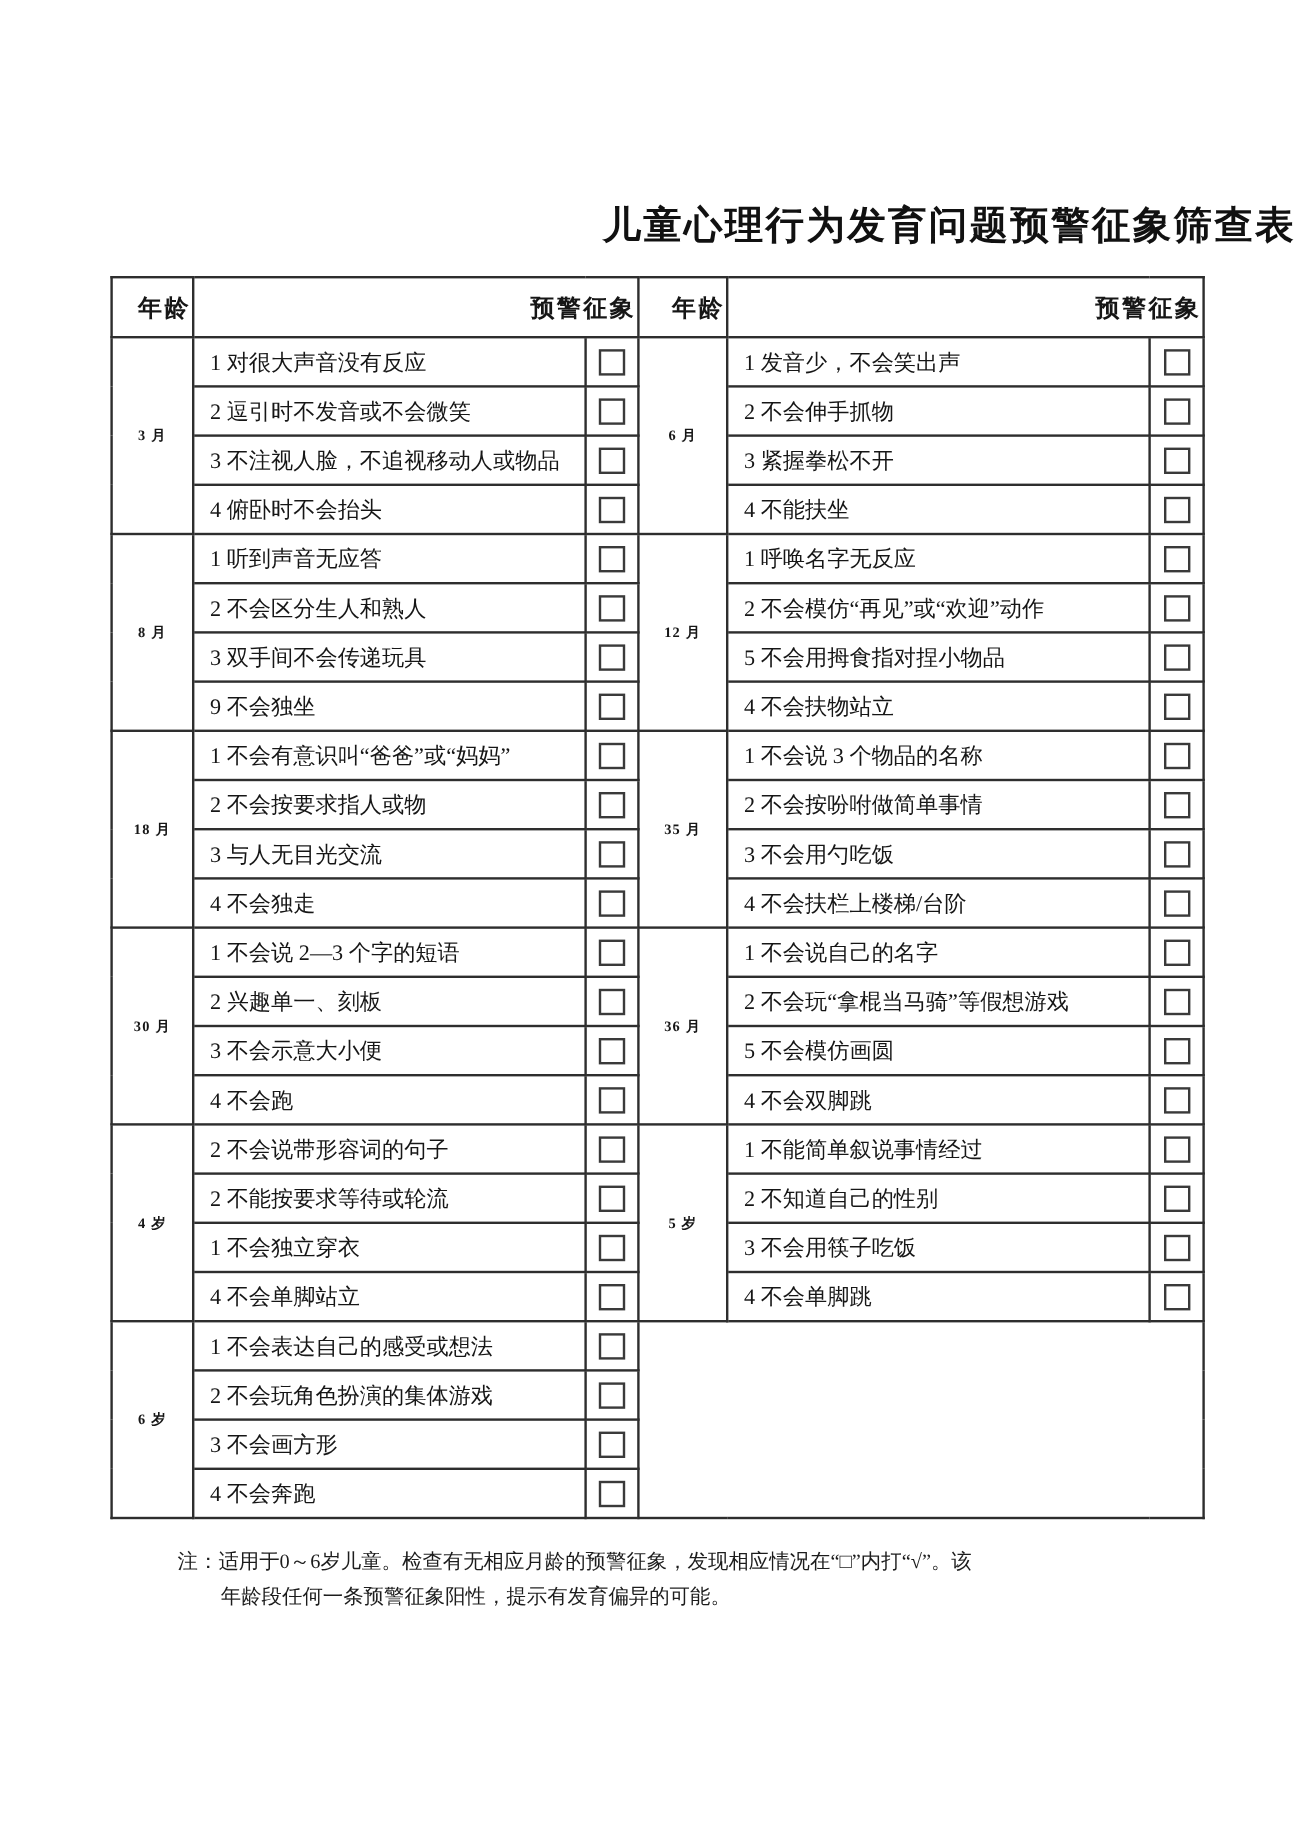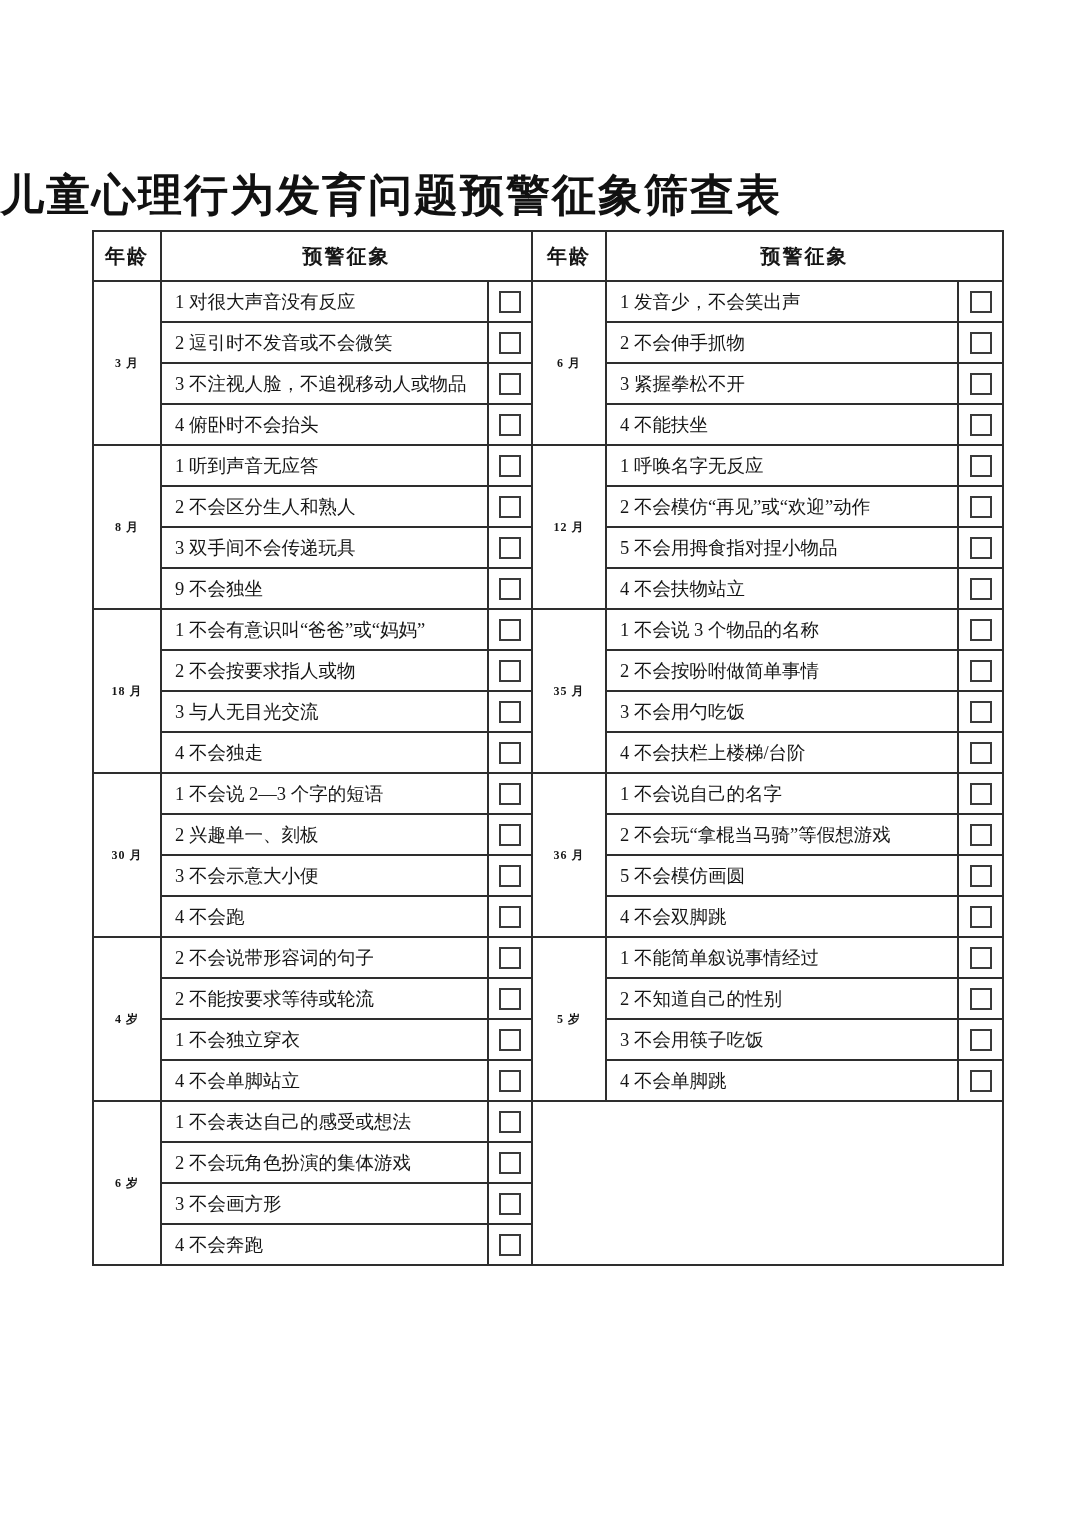--- a/index.html
+++ b/index.html
@@ -19,22 +19,22 @@
     height: 1527px;
     background: #ffffff;
     overflow: hidden;
   }
   .title {
     position: absolute;
     top: 166px;
     left: 0;
     width: 100%;
     margin: 0;
-    text-align: left;
-    font-size: 44px;
+    text-align: right;
+    font-size: 32px;
     font-weight: 700;
     letter-spacing: 2px;
     color: #111111;
   }
   table.screen-table {
     position: absolute;
     top: 230px;
     left: 92px;
     width: 910px;
     border-collapse: collapse;
@@ -44,21 +44,21 @@
   .screen-table td {
     border: 2px solid #2e2e2e;
     background: #ffffff;
     overflow: hidden;
     white-space: nowrap;
   }
   .screen-table th {
     height: 46px;
     font-size: 20px;
     font-weight: 700;
-    text-align: center;
+    text-align: right;
     letter-spacing: 2px;
     border-radius: 21px;
   }
   td.age-cell {
     text-align: center;
     vertical-align: middle;
     font-weight: 700;
     font-size: 12px;
     letter-spacing: 1px;
   }
@@ -268,14 +268,18 @@
           <td class="item-cell">3 不会画方形</td>
           <td class="cb-cell"><span class="cb"></span></td>
         </tr>
         <tr>
           <td class="item-cell">4 不会奔跑</td>
           <td class="cb-cell"><span class="cb"></span></td>
         </tr>
       </tbody>
   </table>
 
+  <div class="note">
+    <div>注：适用于0～6岁儿童。检查有无相应月龄的预警征象，发现相应情况在“□”内打“√”。该</div>
+    <div class="note-indent">年龄段任何一条预警征象阳性，提示有发育偏异的可能。</div>
+  </div>
 
 </div>
 
 </body></html>

